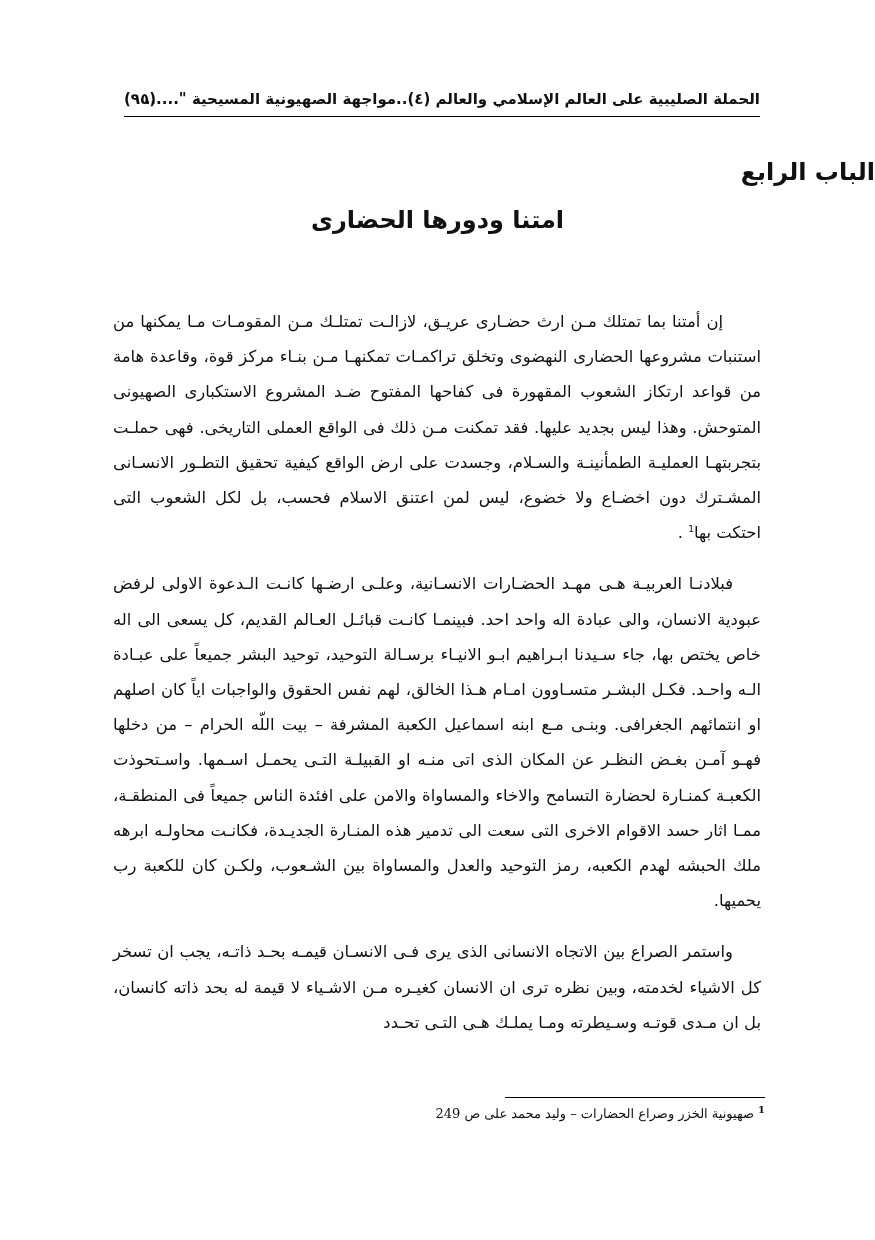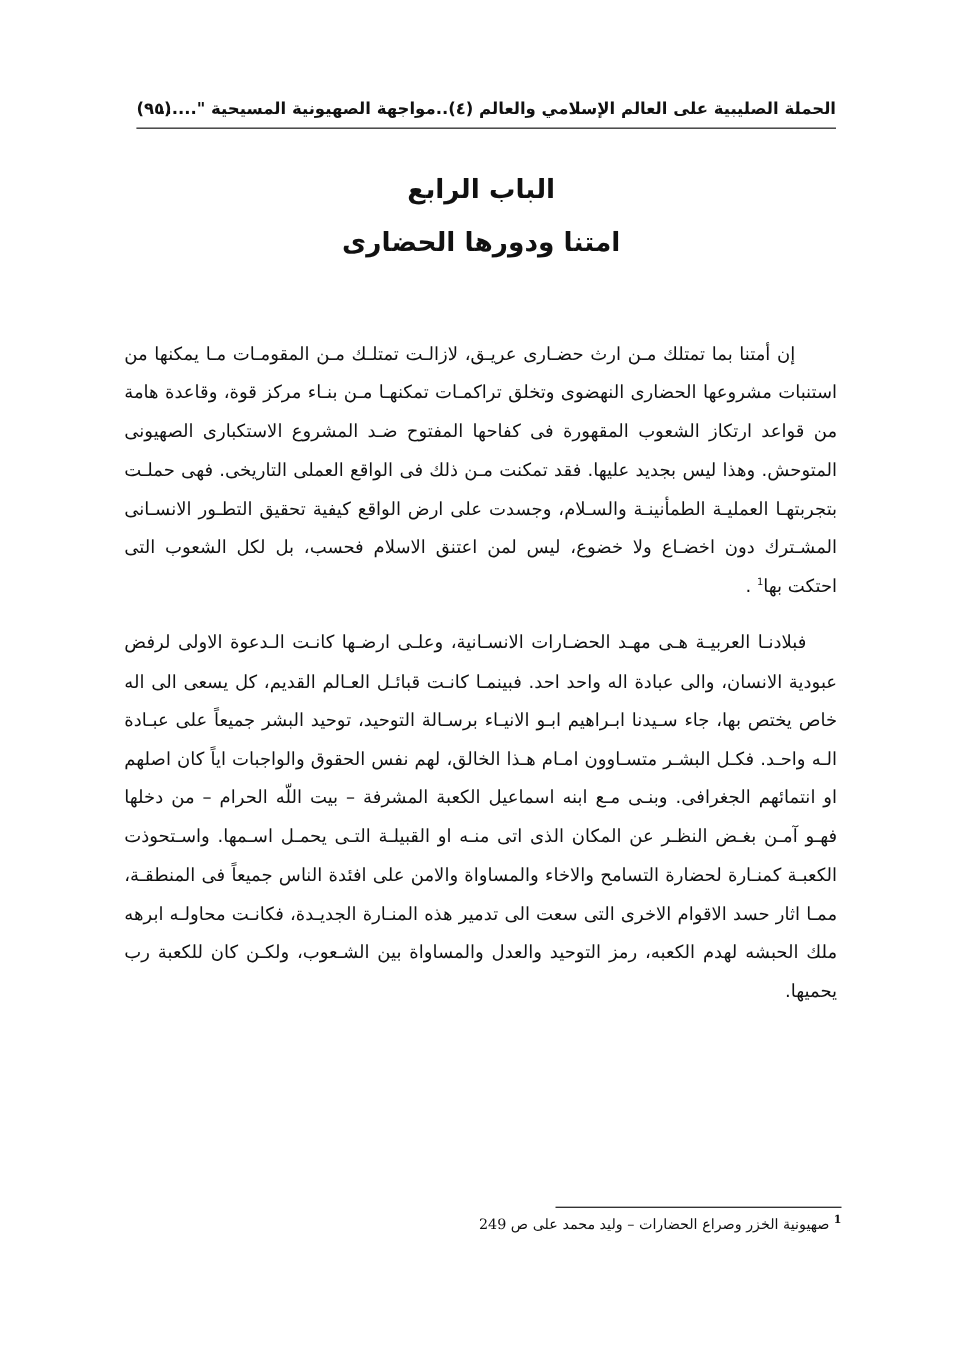--- a/index.html
+++ b/index.html
@@ -9,21 +9,21 @@
 
     .running-header { position: absolute; left: 124px; top: 88px; width: 636px; height: 28px;
                       direction: rtl; border-bottom: 1.5px solid #000; }
     .rh-title { position: absolute; right: 0; top: 2px; font-size: 15px; font-weight: bold;
                 white-space: nowrap; font-family: "DejaVu Sans", sans-serif; }
     .rh-page { position: absolute; left: 0; top: 2px; font-size: 15px; font-weight: bold;
                white-space: nowrap; direction: ltr; }
 
     .chapter { position: absolute; left: 0; width: 875px; text-align: center; direction: rtl;
                font-weight: bold; font-size: 24px; }
-    .chapter.l1 { top: 158px; }
+    .chapter.l1 { top: 158px; text-align: right; }
     .chapter.l2 { top: 206px; }
 
     .body-text { position: absolute; left: 97px; top: 288px; width: 680px; direction: rtl;
                  text-align: justify; font-size: 16.4px; line-height: 35.2px; }
     .para { margin: 16px; text-indent: 28px; text-align-last: right; }
     .para.first { text-indent: 38px; }
     sup.fn { font-size: 9px; vertical-align: super; line-height: 0; }
 
     .fn-rule { position: absolute; left: 505px; top: 1097px; width: 260px; height: 0;
                border-top: 1px solid #000; }
@@ -40,20 +40,21 @@
     <span class="rh-title">الحملة الصليبية على العالم الإسلامي والعالم (٤)..مواجهة الصهيونية المسيحية "......</span>
     <span class="rh-page">(٩٥)</span>
   </div>
 
   <div class="chapter l1">الباب الرابع</div>
   <div class="chapter l2">امتنا ودورها الحضارى</div>
 
   <div class="body-text">
     <p class="para first"><span>إن أمتنا بما تمتلك مـن ارث حضـارى عريـق، لازالـت تمتلـك مـن المقومـات مـا يمكنها من استنبات مشروعها الحضارى النهضوى وتخلق تراكمـات تمكنهـا مـن بنـاء مركز قوة، وقاعدة هامة من قواعد ارتكاز الشعوب المقهورة فى كفاحها المفتوح ضـد المشروع الاستكبارى الصهيونى المتوحش. وهذا ليس بجديد عليها. فقد تمكنت مـن ذلك فى الواقع العملى التاريخى. فهى حملـت بتجربتهـا العمليـة الطمأنينـة والسـلام، وجسدت على ارض الواقع كيفية تحقيق التطـور الانسـانى المشـترك دون اخضـاع ولا خضوع، ليس لمن اعتنق الاسلام فحسب، بل لكل الشعوب التى احتكت بها</span><sup class="fn">1</sup><span> .</span></p>
     <p class="para"><span>فبلادنـا العربيـة هـى مهـد الحضـارات الانسـانية، وعلـى ارضـها كانـت الـدعوة الاولى لرفض عبودية الانسان، والى عبادة اله واحد احد. فبينمـا كانـت قبائـل العـالم القديم، كل يسعى الى اله خاص يختص بها، جاء سـيدنا ابـراهيم ابـو الانيـاء برسـالة التوحيد، توحيد البشر جميعاً على عبـادة الـه واحـد. فكـل البشـر متسـاوون امـام هـذا الخالق، لهم نفس الحقوق والواجبات اياً كان اصلهم او انتمائهم الجغرافى. وبنـى مـع ابنه اسماعيل الكعبة المشرفة – بيت اللّه الحرام – من دخلها فهـو آمـن بغـض النظـر عن المكان الذى اتى منـه او القبيلـة التـى يحمـل اسـمها. واسـتحوذت الكعبـة كمنـارة لحضارة التسامح والاخاء والمساواة والامن على افئدة الناس جميعاً فى المنطقـة، ممـا اثار حسد الاقوام الاخرى التى سعت الى تدمير هذه المنـارة الجديـدة، فكانـت محاولـه ابرهه ملك الحبشه لهدم الكعبه، رمز التوحيد والعدل والمساواة بين الشـعوب، ولكـن كان للكعبة رب يحميها.</span></p>
+    <p class="para"><span>واستمر الصراع بين الاتجاه الانسانى الذى يرى فـى الانسـان قيمـه بحـد ذاتـه، يجب ان تسخر كل الاشياء لخدمته، وبين نظره ترى ان الانسان كغيـره مـن الاشـياء لا قيمة له بحد ذاته كانسان، بل ان مـدى قوتـه وسـيطرته ومـا يملـك هـى التـى تحـدد</span></p>
   </div>
 
   <div class="fn-rule"></div>
   <div class="footnote">
     <span class="fn-num">1</span><span>صهيونية الخزر وصراع الحضارات – وليد محمد على ص 249</span>
   </div>
 
 </div>
 
 </body></html>

